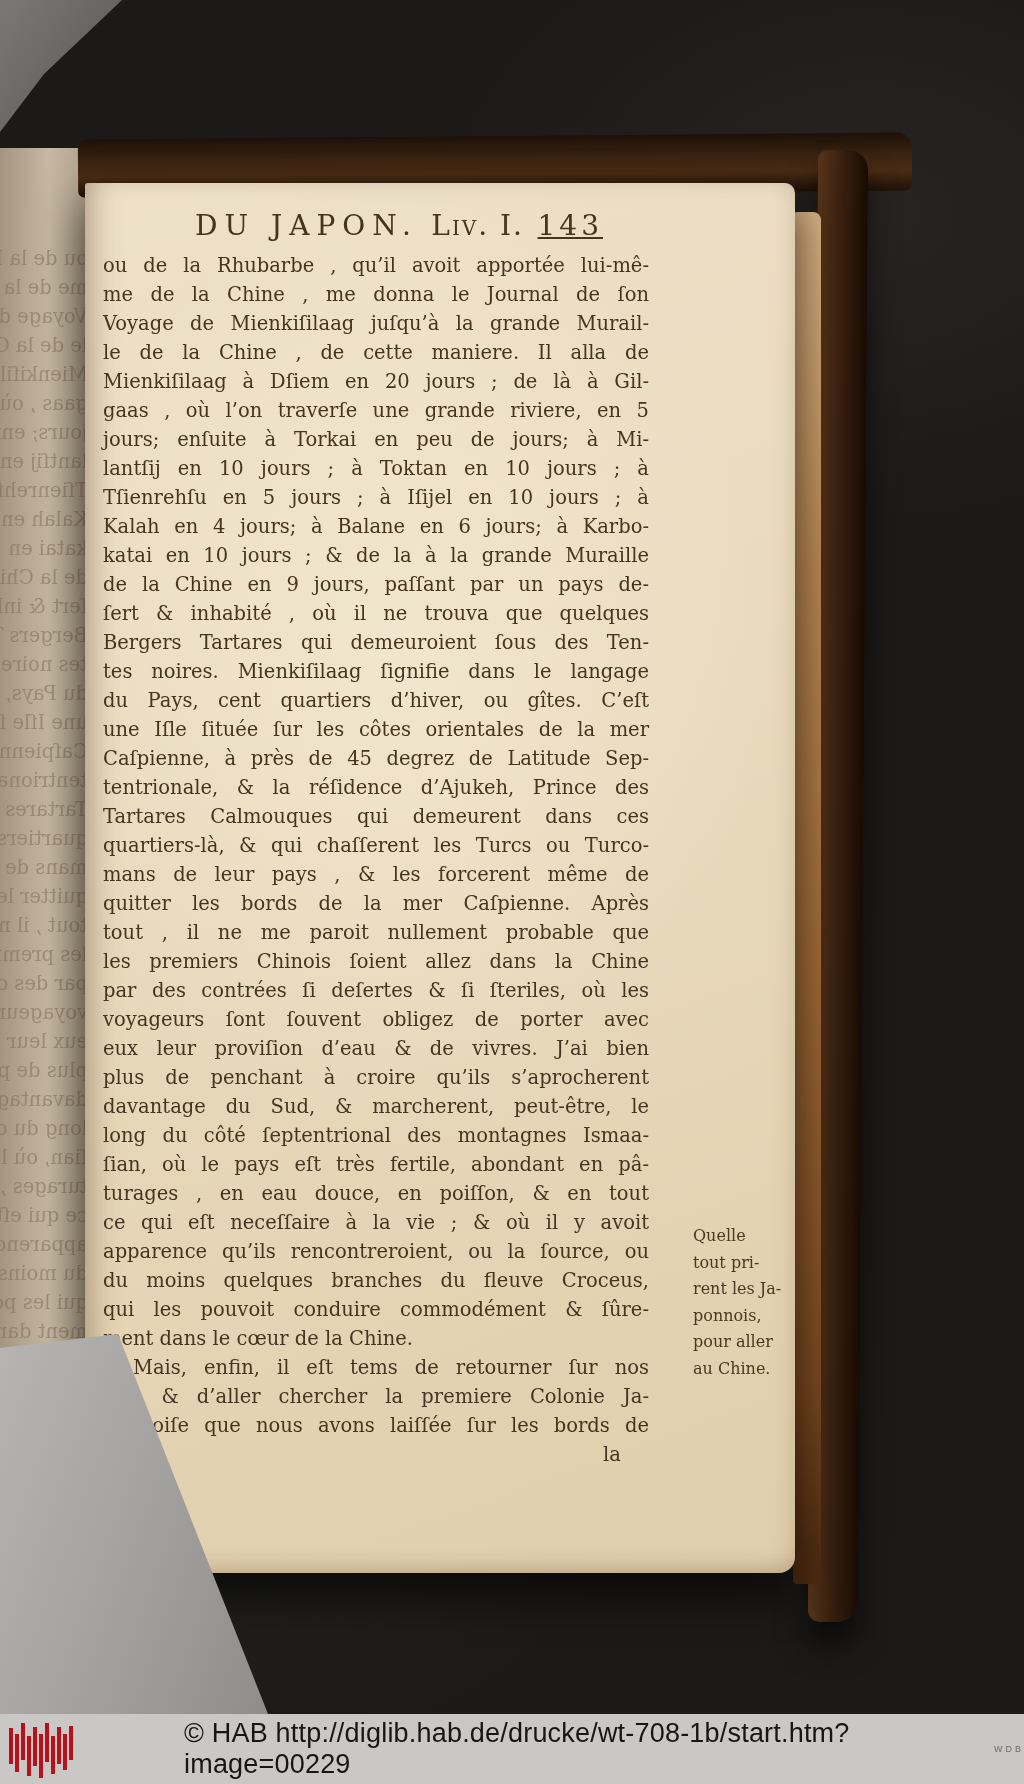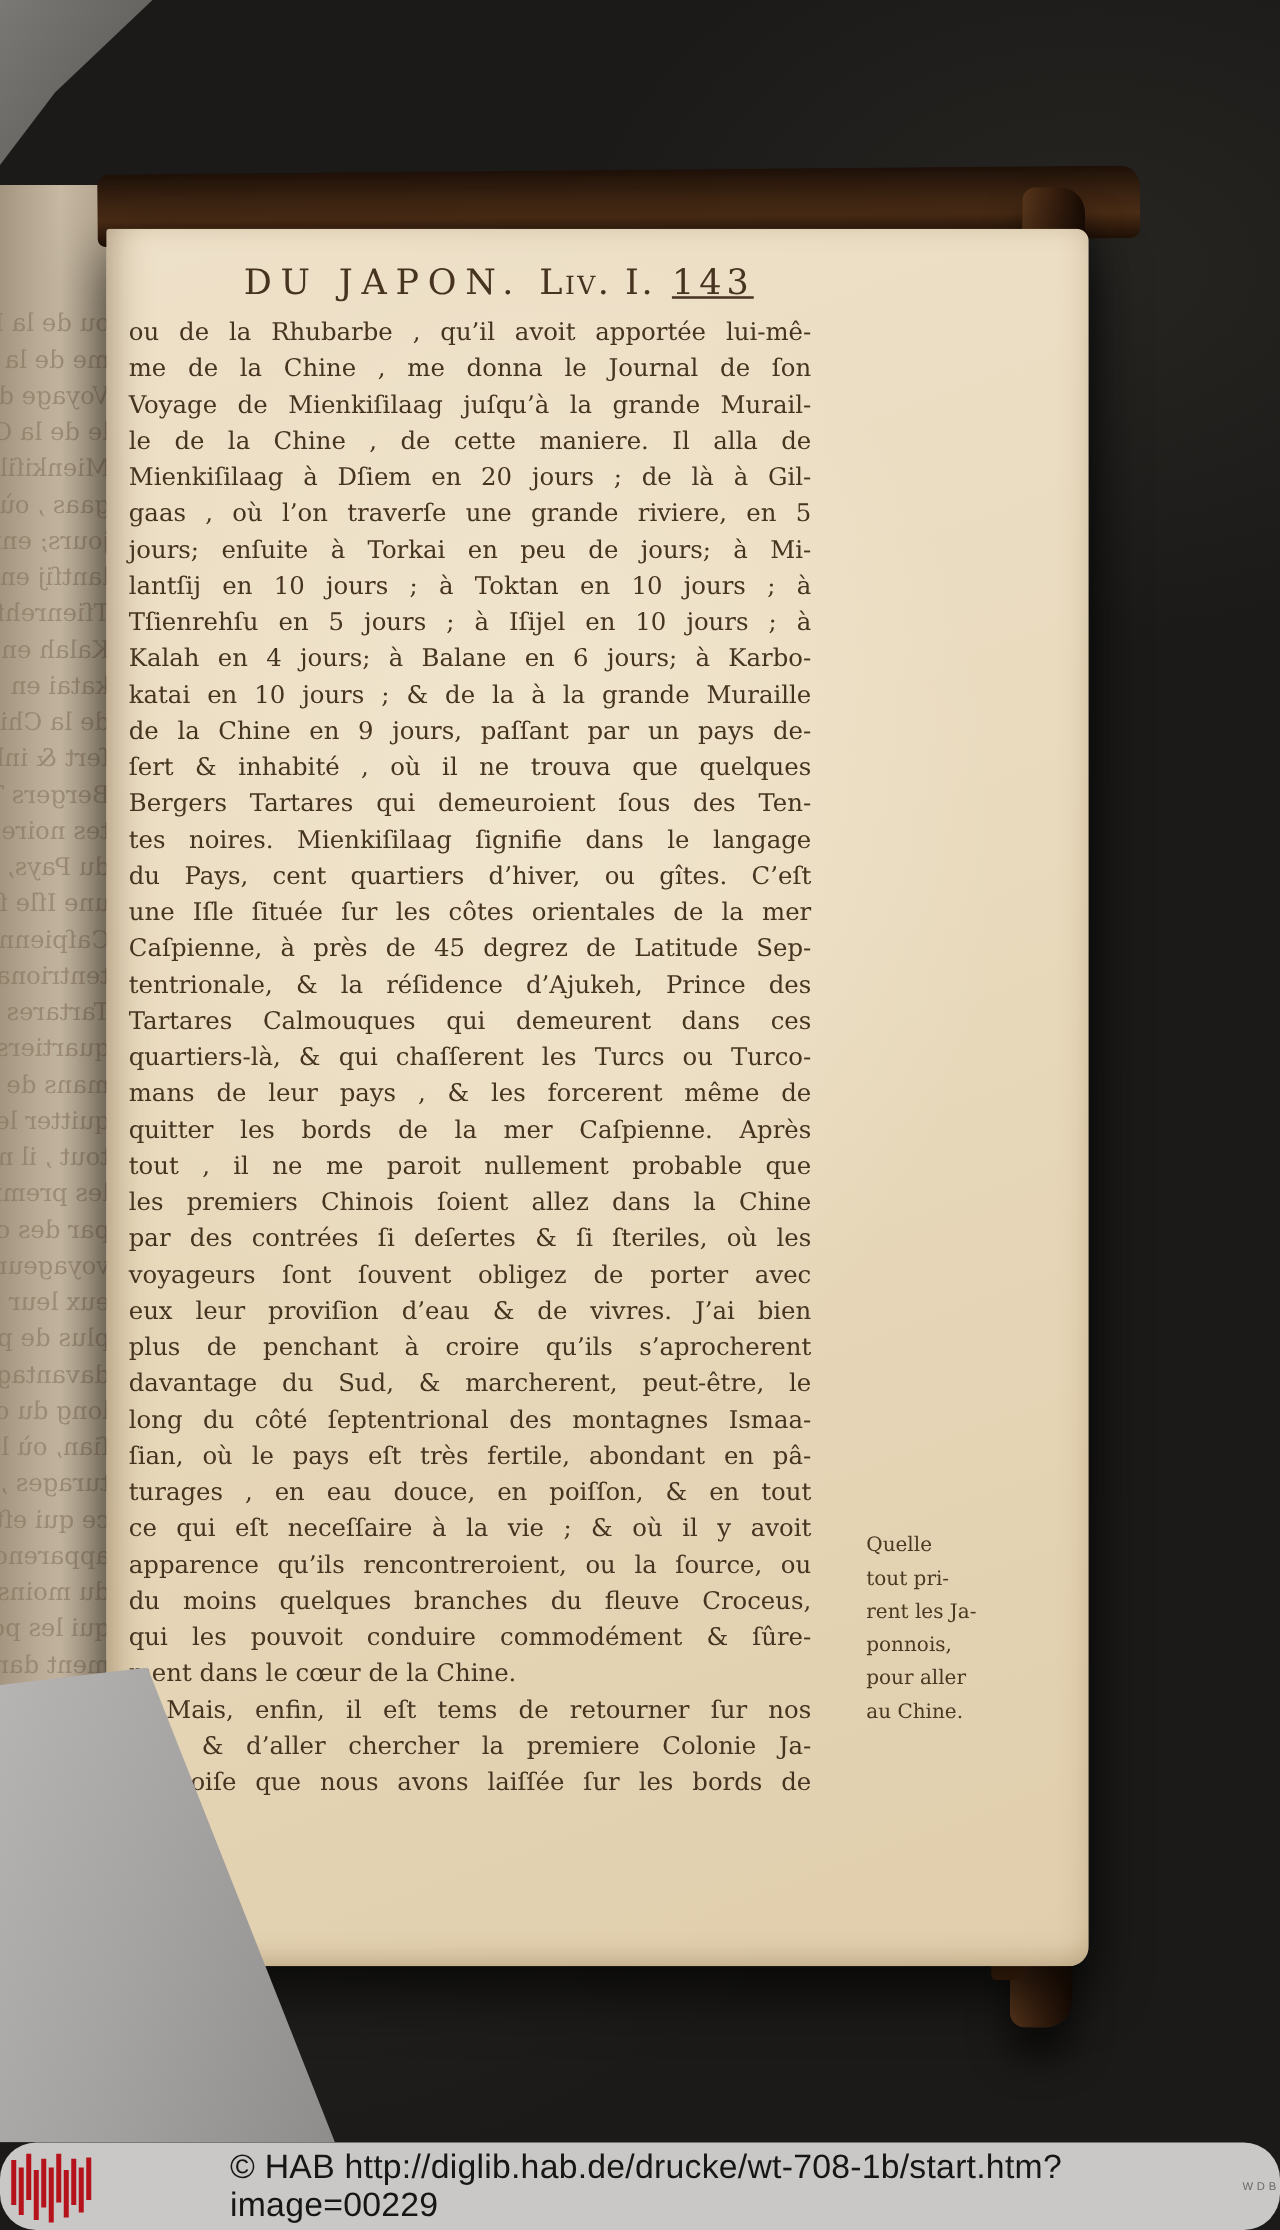--- a/index.html
+++ b/index.html
@@ -47,21 +47,21 @@
     border-radius:10px 20px 22px 12px;transform:rotate(.4deg);
     box-shadow:0 24px 30px rgba(0,0,0,.6);
   }
   .fore-edge{
     position:absolute;left:793px;top:212px;width:28px;height:1372px;z-index:4;
     background:linear-gradient(180deg,#d8b283 0%,#bd8a55 25%,#a26a37 55%,#7c4a21 85%,#4e2a10 100%);
     border-radius:4px 8px 10px 4px;
   }
   
   .page{
-    position:absolute;left:85px;top:183px;width:786px;height:1390px;z-index:5;
+    position:absolute;left:85px;top:183px;width:710px;height:1390px;z-index:5;
     background:
       radial-gradient(ellipse 520px 700px at 45% 35%, rgba(255,250,236,.35) 0%, rgba(255,250,236,0) 70%),
       linear-gradient(160deg,#eee1c9 0%,#e9dabd 45%,#e0ceac 100%);
     border-radius:3px 10px 16px 6px;
     box-shadow:inset 20px 0 30px -14px rgba(90,65,35,.40),
                inset -6px -10px 26px -10px rgba(120,85,45,.35),
                0 20px 45px rgba(0,0,0,.7);
     color:#463320;
   }
   .running-head{
@@ -83,21 +83,20 @@
   .margin-note{
     position:absolute;top:1040px;left:608px;width:112px;
     font-size:16px;color:#4c3722;
   }
   .margin-note .nline{height:26.5px;line-height:26.5px;white-space:nowrap;}
   
   .footer{
     position:absolute;left:0;bottom:0;width:1024px;height:70px;z-index:10;
     background:#c9c8c6;display:flex;align-items:center;
     font-family:"Liberation Sans", sans-serif;
-    border-radius:29px;
   }
   .hab-logo{margin-left:8px;flex:0 0 auto;}
   .footer-text{margin-left:108px;font-size:27px;color:#161616;letter-spacing:.2px;}
   .footer-mark{margin-left:auto;font-size:9px;color:#6a6a68;letter-spacing:3px;}
 </style>
 </head>
 <body>
 
 <div class="stage">
 
@@ -206,20 +205,21 @@
           <div class="line">du moins quelques branches du fleuve Croceus,</div>
           <div class="line">qui les pouvoit conduire commodément &amp; ſûre-</div>
           <div class="line">ment dans le cœur de la Chine.</div>
         </div>
       <div class="para2">
 
       <div class="line">Mais, enfin, il eſt tems de retourner ſur nos</div>
           <div class="line">pas, &amp; d’aller chercher la premiere Colonie Ja-</div>
           <div class="line">ponnoiſe que nous avons laiſſée ſur les bords de</div>
         </div>
+      <div class="catchword">la</div>
     </div>
 
     <div class="margin-note">
 
     <div class="nline">Quelle</div>
         <div class="nline">tout pri-</div>
         <div class="nline">rent les Ja-</div>
         <div class="nline">ponnois,</div>
         <div class="nline">pour aller</div>
         <div class="nline">au Chine.</div>

